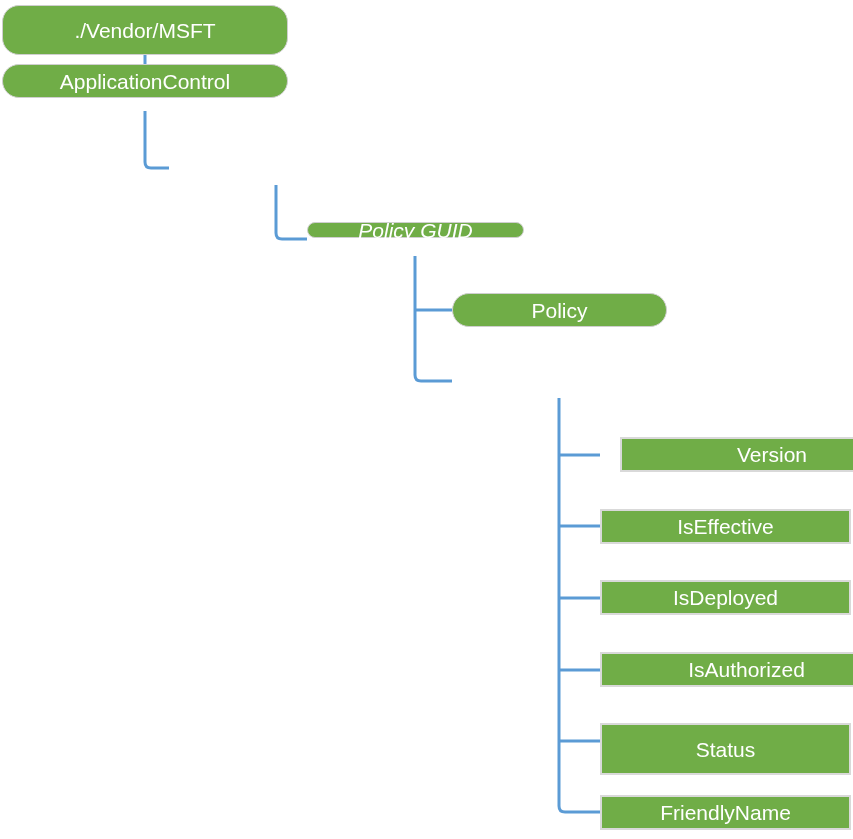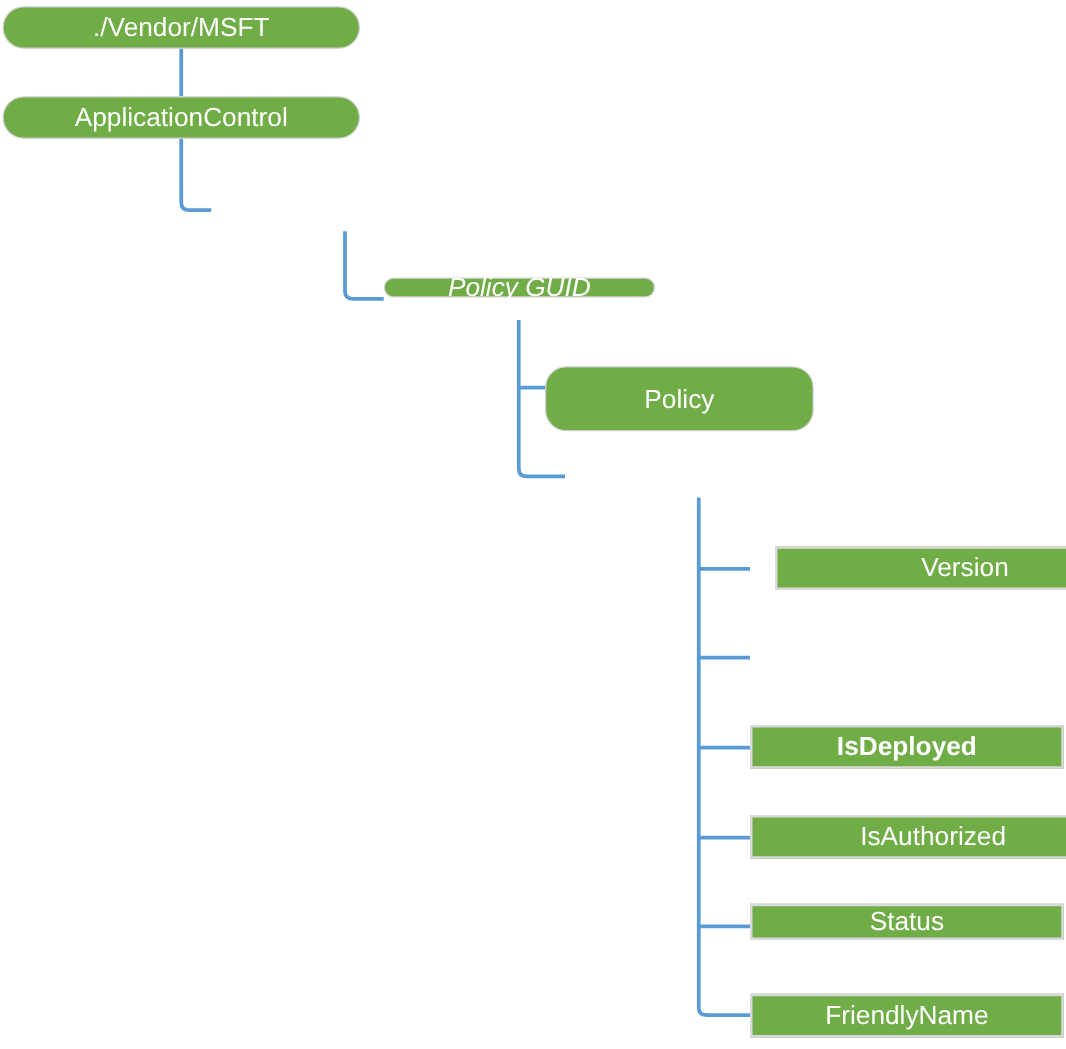--- a/index.html
+++ b/index.html
@@ -37,31 +37,31 @@
   .pill {
     border-radius: 17px;
     border: 1px solid #cfcfcf;
   }
   .leaf {
     border: 2px solid #D9D9D9;
   }
   .italic { font-style: italic; }
 
   
-  .n-vendor       { left: 2px;   top: 5px;   width: 286px; height: 34px; }
-  .n-appcontrol   { left: 2px;   top: 77px;  width: 286px; height: 34px; }
+  .n-vendor       { left: 2px;   top: 5px;   width: 286px; height: 50px; }
+  .n-appcontrol   { left: 2px;   top: 64px;  width: 286px; height: 34px; }
   .n-policies     { left: 169px; top: 151px; width: 214px; height: 34px; }
   .n-policyguid   { left: 307px; top: 222px; width: 217px; height: 16px; }
-  .n-policy       { left: 436px; top: 293px; width: 215px; height: 52px; }
+  .n-policy       { left: 452px; top: 293px; width: 215px; height: 34px; }
   .n-policyinfo   { left: 452px; top: 364px; width: 215px; height: 34px; }
   .n-version      { left: 600px; top: 437px; width: 304px; height: 35px; margin-left: 20px; }
   .n-iseffective  { left: 600px; top: 509px; width: 251px; height: 35px; }
-  .n-isdeployed   { left: 600px; top: 580px; width: 251px; height: 35px; font-weight: bold; }
+  .n-isdeployed   { left: 600px; top: 580px; width: 251px; height: 35px; }
   .n-isauthorized { left: 600px; top: 652px; width: 293px; height: 35px; }
-  .n-status       { left: 600px; top: 723px; width: 251px; height: 29px; }
+  .n-status       { left: 600px; top: 723px; width: 251px; height: 52px; }
   .n-friendlyname { left: 600px; top: 795px; width: 251px; height: 35px; text-align: right; }
 </style>
 </head>
 <body>
 
 <div class="canvas">
 
   <svg class="connector-svg" viewBox="0 0 853 839" xmlns="http://www.w3.org/2000/svg">
     <path d="M145 39 L145 77"></path>
     <path d="M145 111 L145 162 Q145 168 151 168 L169 168"></path>
@@ -81,20 +81,21 @@
   <div class="node pill n-appcontrol">ApplicationControl</div>
 
 
   <div class="node pill italic n-policyguid">Policy GUID</div>
 
   <div class="node pill n-policy">Policy</div>
 
 
   <div class="node leaf n-version">Version</div>
 
+  <div class="node leaf n-iseffective">IsEffective</div>
 
   <div class="node leaf n-isdeployed">IsDeployed</div>
 
   <div class="node leaf n-isauthorized">IsAuthorized</div>
 
   <div class="node leaf n-status">Status</div>
 
   <div class="node leaf n-friendlyname">FriendlyName</div>
 
 </div>

